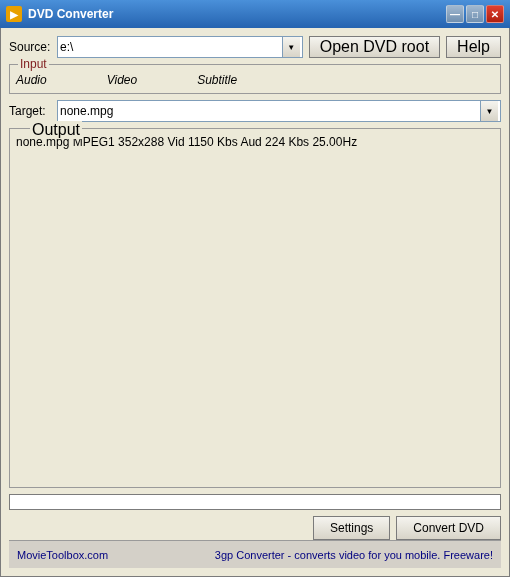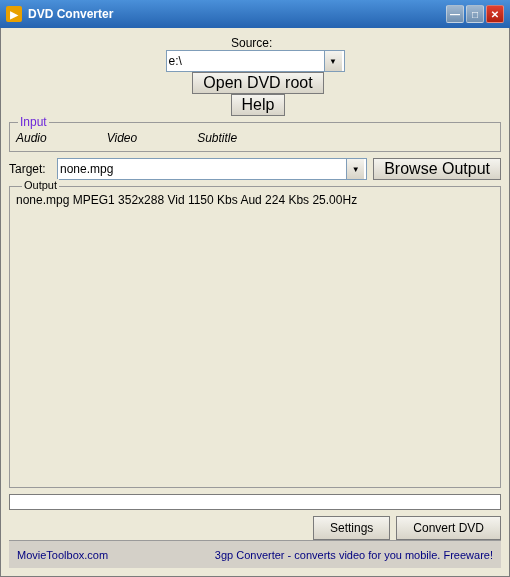--- a/index.html
+++ b/index.html
@@ -75,21 +75,20 @@
       padding: 8px;
       height: calc(577px - 28px);
       display: flex;
       flex-direction: column;
     }
 
     .row {
       display: flex;
       align-items: center;
       margin-bottom: 6px;
-      flex-direction: column;
     }
 
     .label {
       min-width: 48px;
       color: #000;
       font-size: 12px;
     }
 
     .combo-box {
       height: 22px;
@@ -143,21 +142,21 @@
       position: relative;
     }
 
     .group-box-label {
       position: absolute;
       top: -8px;
       left: 8px;
       background: #ece9d8;
       padding: 0 2px;
       font-size: 12px;
-      color: #6d28d9;
+      color: #7f1d1d;
     }
 
     .input-row {
       display: flex;
       padding-top: 4px;
       gap: 60px;
     }
 
     .input-item {
       font-size: 12px;
@@ -200,24 +199,24 @@
       position: relative;
       flex: 1;
       min-height: 0;
       display: flex;
       flex-direction: column;
     }
 
     .output-group-label {
       position: absolute;
       top: -8px;
-      left: 12px;
+      left: 20px;
       background: #ece9d8;
       padding: 0 2px;
-      font-size: 11px;
+      font-size: 16px;
       color: #000;
     }
 
     .output-content {
       padding: 6px 6px 4px 6px;
       flex: 1;
       overflow-y: auto;
     }
 
     .output-text {
@@ -312,21 +311,20 @@
       <span class="input-item">Subtitle</span>
     </div>
   </div>
 
   <div class="target-row">
     <span class="target-label">Target:</span>
     <div class="target-combo">
       <input type="text" value="none.mpg" style="">
       <div class="combo-arrow">▼</div>
     </div>
-    <button class="btn">Browse Output</button>
   </div>
 
   <div class="output-group">
     <span class="output-group-label">Output</span>
     <div class="output-content">
       <span class="output-text">none.mpg MPEG1 352x288 Vid 1150 Kbs Aud 224 Kbs 25.00Hz</span>
     </div>
   </div>
 
   <div class="progress-area">

